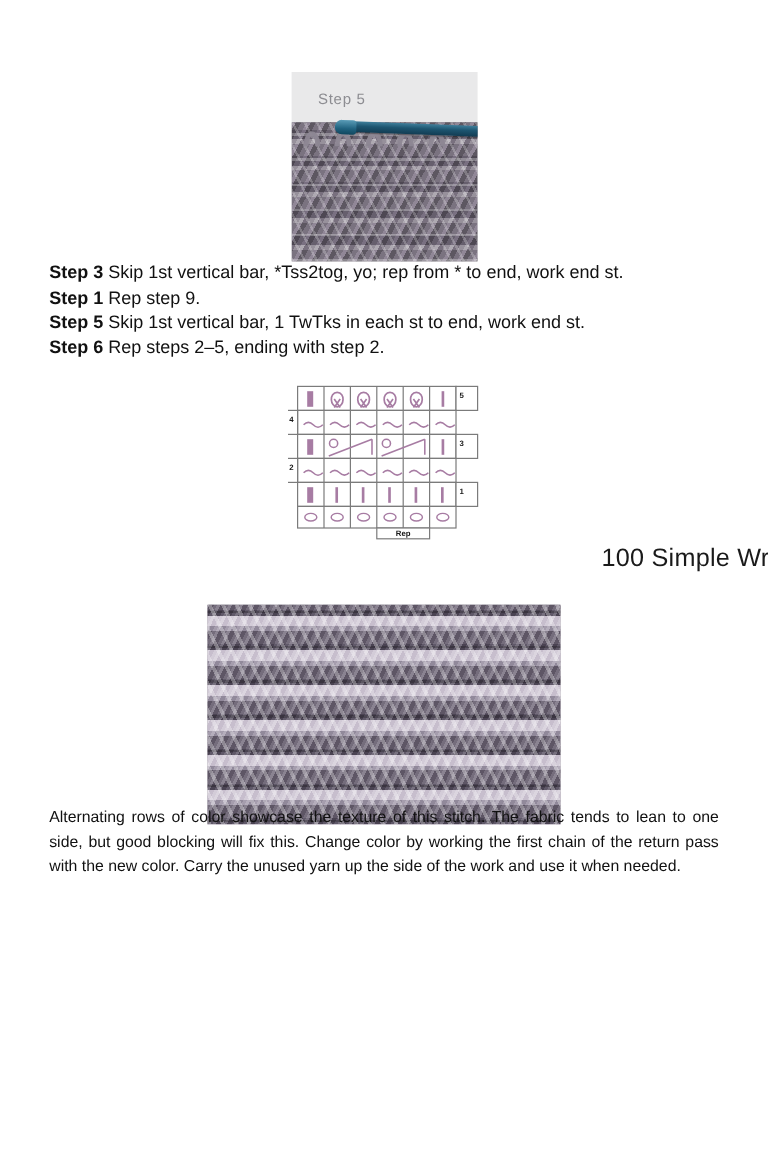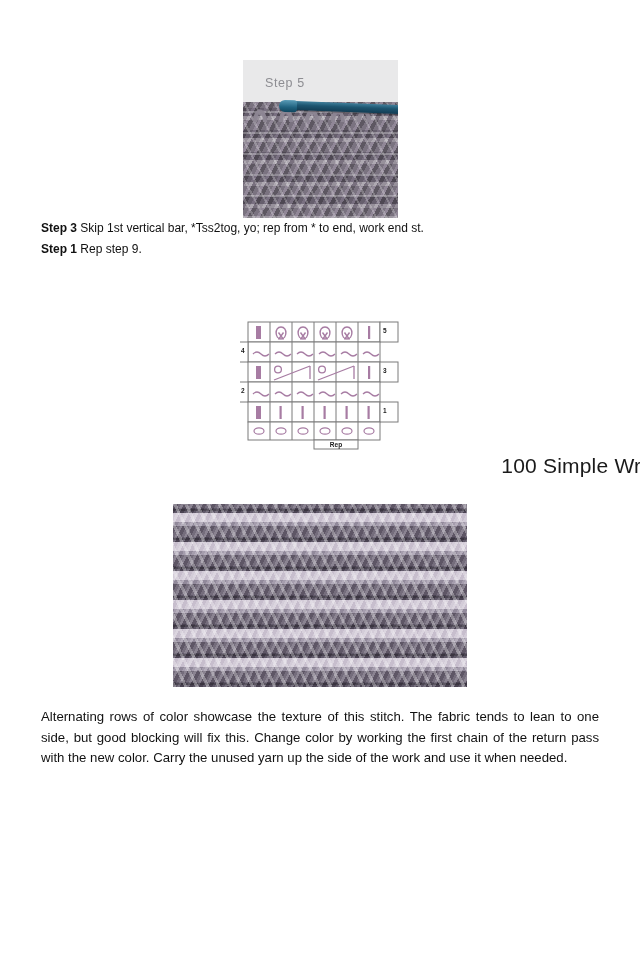--- a/index.html
+++ b/index.html
@@ -96,21 +96,21 @@
   }
 
   
   .steps {
     position: absolute;
     left: 41px;
     top: 218px;
     width: 560px;
   }
   .step-line {
-    font-size: 12px;
+    font-size: 15px;
     line-height: 20.5px;
     color: #111;
     white-space: nowrap;
   }
   .step-line b {
     font-weight: bold;
   }
 
   
   .chart-wrap {
@@ -183,21 +183,21 @@
         rgba(0,0,0,0) 3px, rgba(0,0,0,0) 10px),
       repeating-linear-gradient(0deg,
         rgba(0,0,0,.22) 0px, rgba(0,0,0,.22) 2px,
         rgba(0,0,0,0) 2px, rgba(0,0,0,0) 29px);
   }
 
   
   .body-copy {
     position: absolute;
     left: 41px;
-    top: 694px;
+    top: 658px;
     width: 558px;
     font-size: 13.2px;
     line-height: 20.5px;
     text-align: justify;
     color: #111;
   }
 </style>
 </head>
 <body>
 
@@ -218,20 +218,28 @@
 </div>
 
 <div class="steps">
   <div class="step-line">
     <b>Step 3</b> 
     <span>Skip 1st vertical bar, *Tss2tog, yo; rep from * to end, work end st.</span>
   </div>
   <div class="step-line">
     <b>Step 1</b> 
     <span>Rep step 9.</span>
+  </div>
+  <div class="step-line">
+    <b>Step 5</b> 
+    <span>Skip 1st vertical bar, 1 TwTks in each st to end, work end st.</span>
+  </div>
+  <div class="step-line">
+    <b>Step 6</b> 
+    <span>Rep steps 2–5, ending with step 2.</span>
   </div>
 </div>
 
 <div class="chart-wrap">
   <svg class="chart-grid" width="166" height="130" viewBox="0 0 166 130">
     <g id="chart-sym" stroke="#7b7b7b" stroke-width="1" fill="#ffffff">
 
       <rect x="8" y="2" width="132" height="20"></rect>
       <rect x="140" y="2" width="18" height="20"></rect>
 

